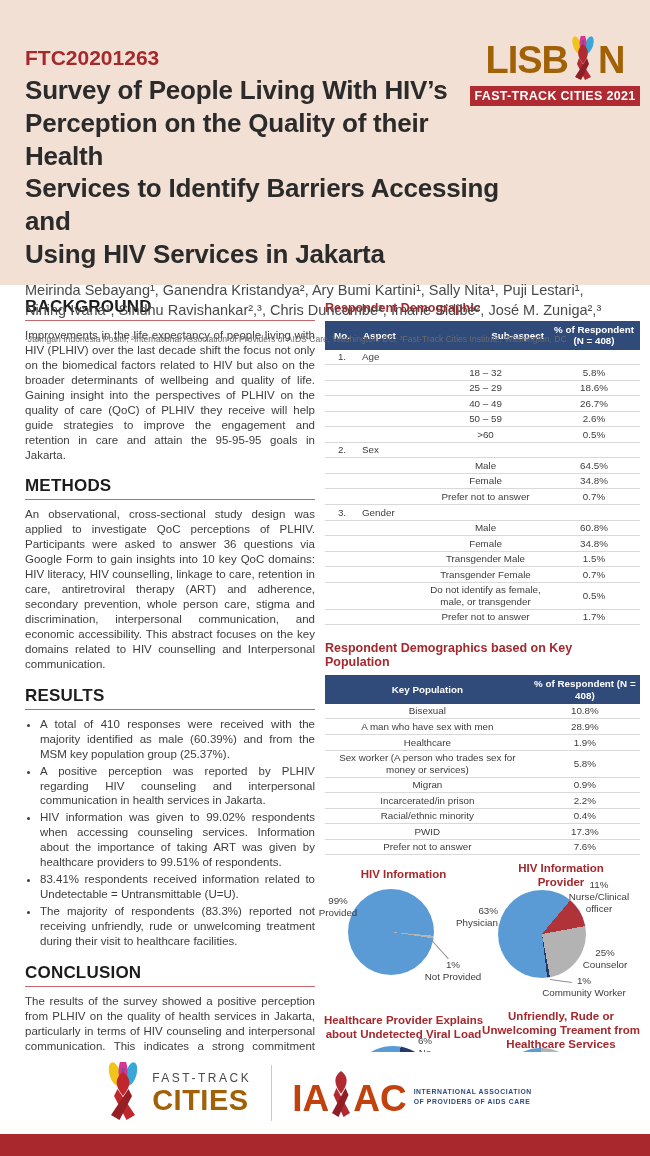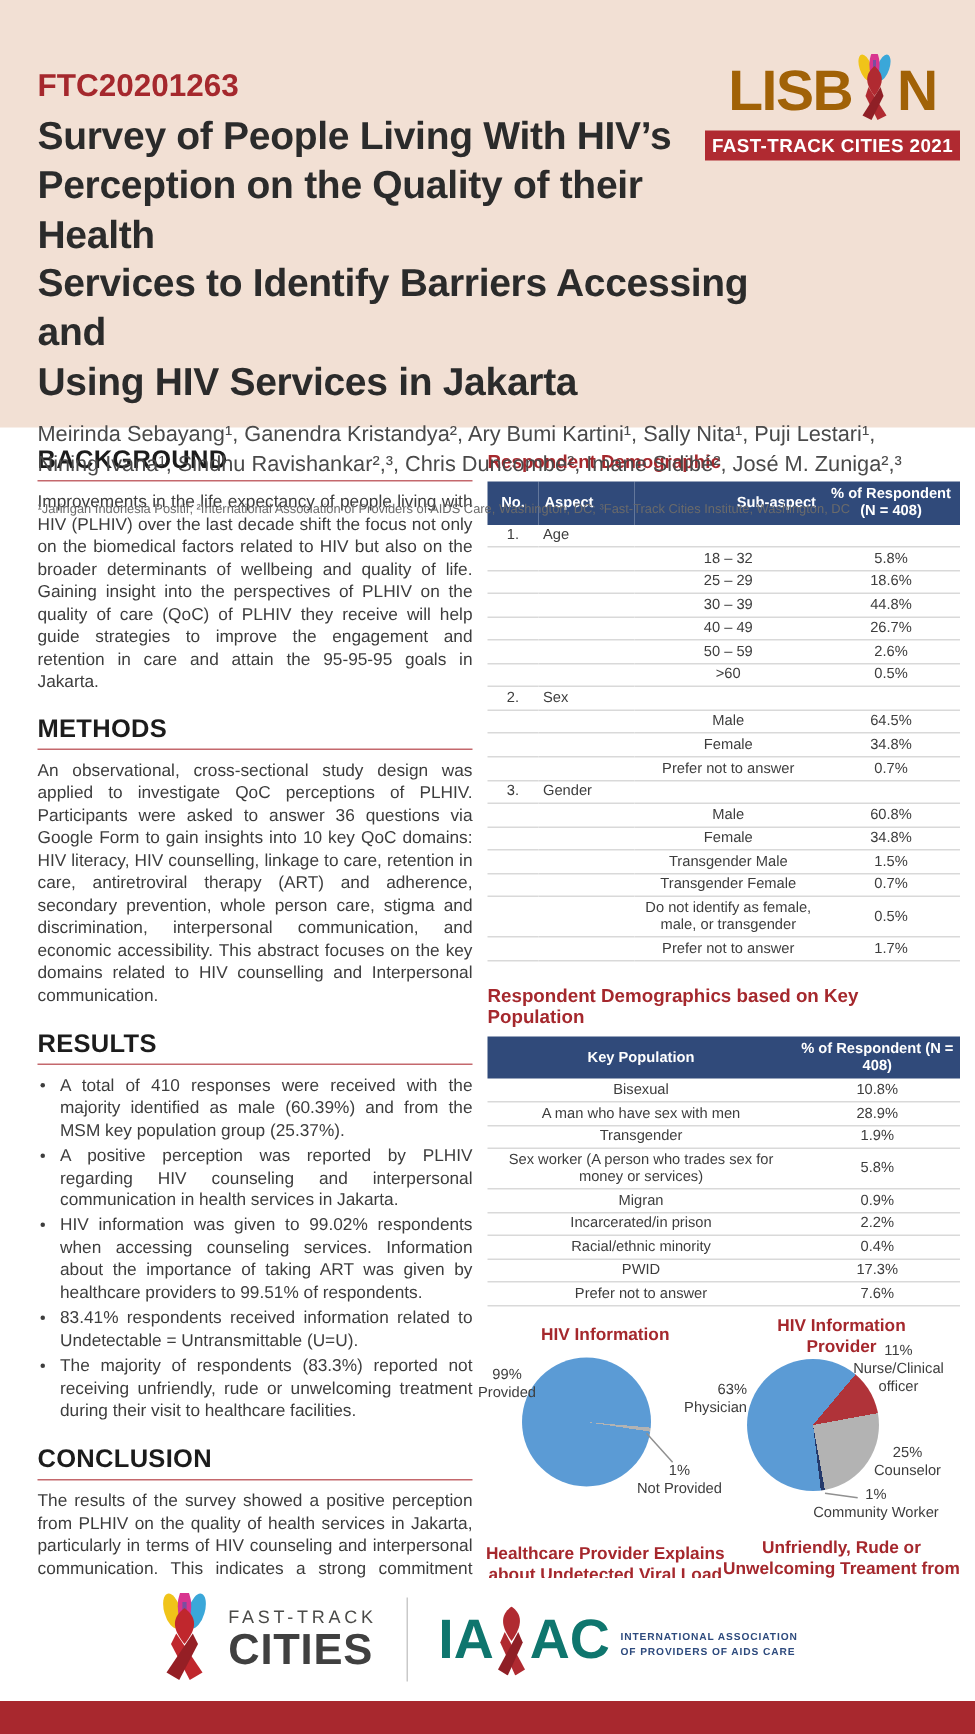--- a/index.html
+++ b/index.html
@@ -70,24 +70,24 @@
   .c2 .co0{left:-6px;top:42px;width:44px;}
   .c2 .co1{left:80px;top:26px;width:40px;}
   .c2 .co2{left:98px;top:56px;width:60px;}
   .c3 .chart-title{top:0px;}
   .c3 .pie{left:14px;top:39px;width:90px;height:90px;}
   .c3 .co0{left:94px;top:48px;width:50px;}
   
   .footer{position:absolute;left:0;right:16px;bottom:22px;height:82px;display:flex;align-items:center;justify-content:center;gap:20px;background:#fff;}
   .ftc-logo{display:flex;align-items:center;gap:8px;}
   .ftc-text .top{font-size:12px;letter-spacing:2.5px;color:#4a4a48;}
-  .ftc-text .bottom{font-size:29px;font-weight:bold;color:#404040;letter-spacing:0.5px;line-height:1;margin-top:1px;}
+  .ftc-text .bottom{font-size:29px;font-weight:bold;color:#a16207;letter-spacing:0.5px;line-height:1;margin-top:1px;}
   .foot-divider{width:1px;height:56px;background:#c9c9c9;}
   .iapac-logo{display:flex;align-items:flex-end;gap:7px;}
-  .iapac-word{display:flex;align-items:center;font-weight:bold;font-size:37px;color:#0f766e;line-height:0.9;letter-spacing:0px;}
+  .iapac-word{display:flex;align-items:flex-end;font-weight:bold;font-size:37px;color:#c2410c;line-height:0.9;letter-spacing:0px;}
   .iapac-word .rib{margin:0 -1px -6px -1px;}
   .iapac-caption{font-size:6.8px;font-weight:bold;color:#2d4a7d;letter-spacing:0.6px;line-height:1.5;padding-bottom:8px;white-space:pre-line;}
   .redbar{position:absolute;left:0;right:0;bottom:0;height:22px;background:#a8282e;}
 </style>
 </head>
 <body>
 
 <div class="page">
 
   <div class="band">
@@ -173,26 +173,20 @@
             </tr>
             <tr>
               <td></td>
               <td></td>
               <td>25 – 29</td>
               <td>18.6%</td>
             </tr>
             <tr>
               <td></td>
               <td></td>
-              <td>30 – 39</td>
-              <td>44.8%</td>
-            </tr>
-            <tr>
-              <td></td>
-              <td></td>
               <td>40 – 49</td>
               <td>26.7%</td>
             </tr>
             <tr>
               <td></td>
               <td></td>
               <td>50 – 59</td>
               <td>2.6%</td>
             </tr>
             <tr>
@@ -281,21 +275,21 @@
         <tbody>
             <tr>
               <td>Bisexual</td>
               <td>10.8%</td>
             </tr>
             <tr>
               <td>A man who have sex with men</td>
               <td>28.9%</td>
             </tr>
             <tr>
-              <td>Transgender</td>
+              <td>Healthcare</td>
               <td>1.9%</td>
             </tr>
             <tr>
               <td>Sex worker (A person who trades sex for money or services)</td>
               <td>5.8%</td>
             </tr>
             <tr>
               <td>Migran</td>
               <td>0.9%</td>
             </tr>

